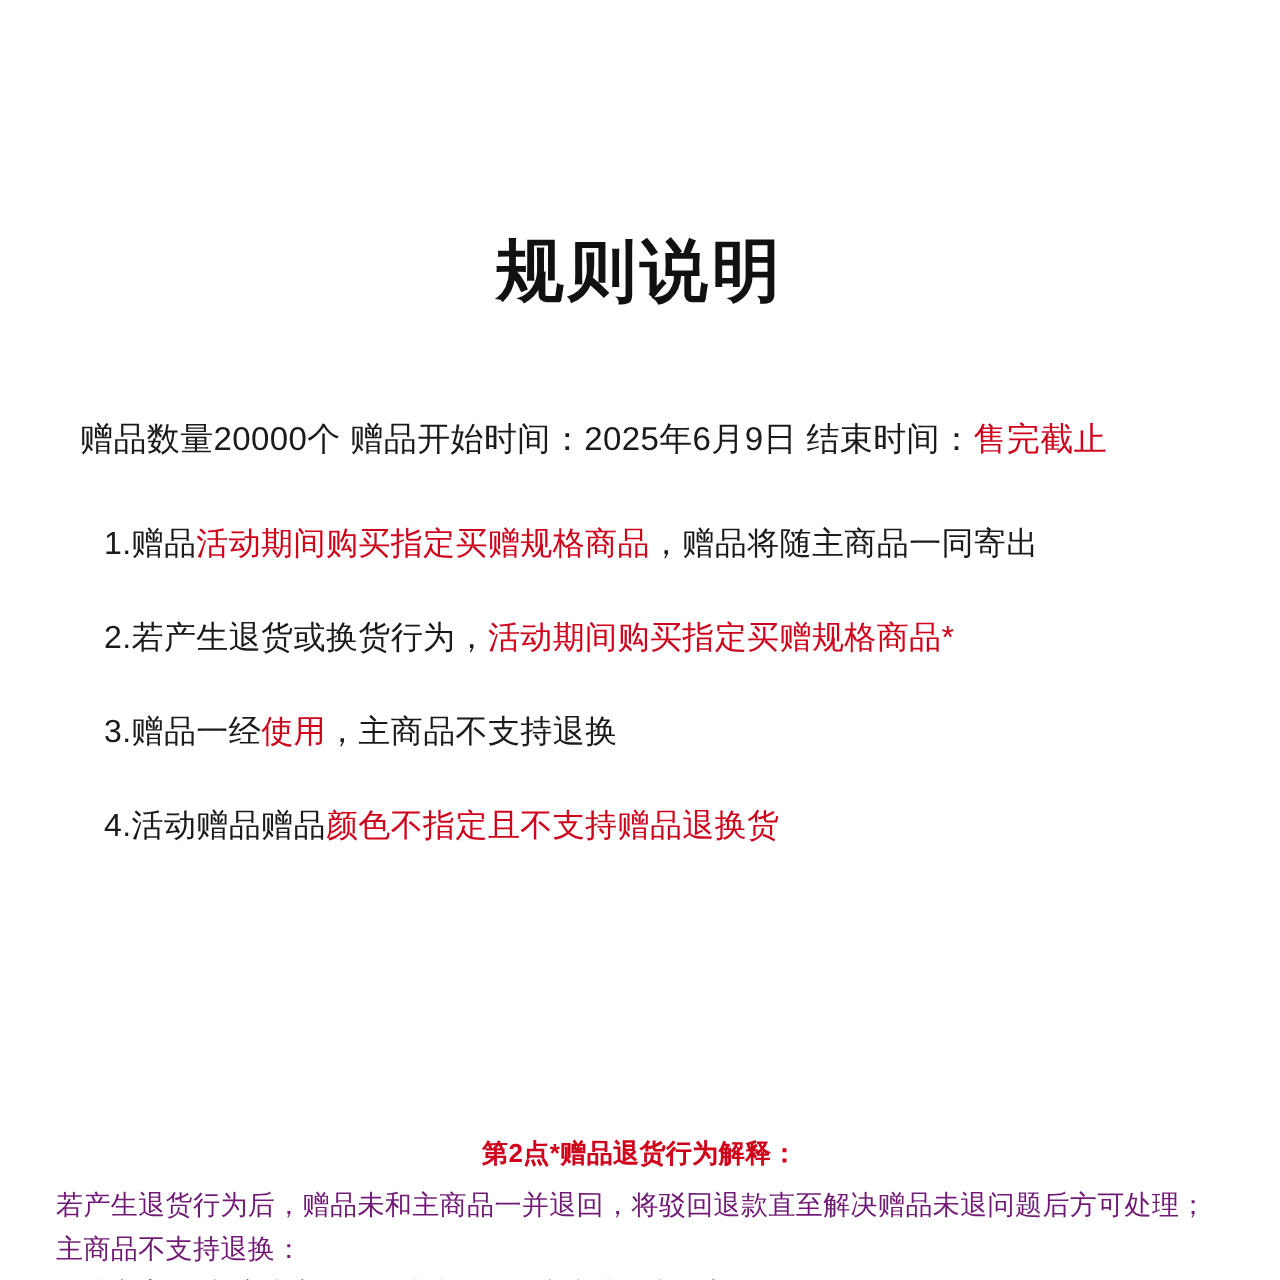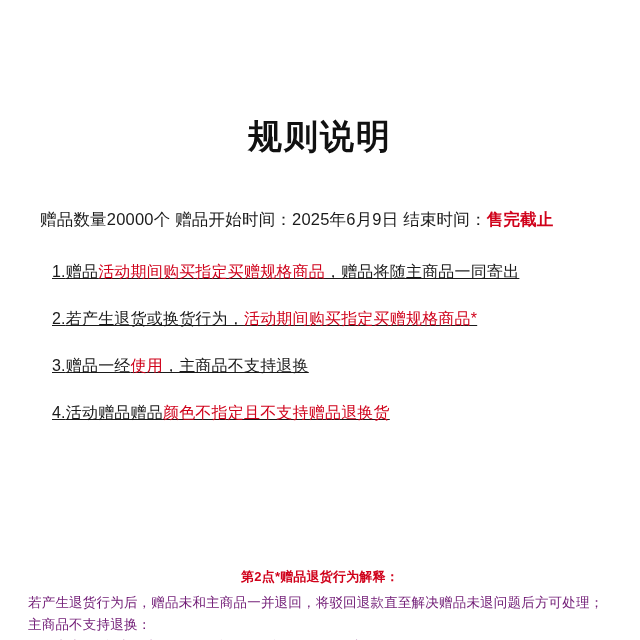--- a/index.html
+++ b/index.html
@@ -33,25 +33,24 @@
   }
   .summary {
     margin-top: 52px;
     font-size: 16.5px;
     color: #1a1a1a;
     letter-spacing: 0.2px;
     white-space: nowrap;
   }
   .summary .hl {
     color: #d0021b;
-    font-weight: bold;
+    font-weight: normal;
   }
   .rules {
     margin-top: 22px;
-    text-decoration: underline;
   }
   .rule {
     font-size: 16px;
     color: #1a1a1a;
     margin: 0 0 8px 0;
     padding: 9px 0 9px 12px;
     letter-spacing: 0.2px;
     white-space: nowrap;
   }
   .rule .red {

